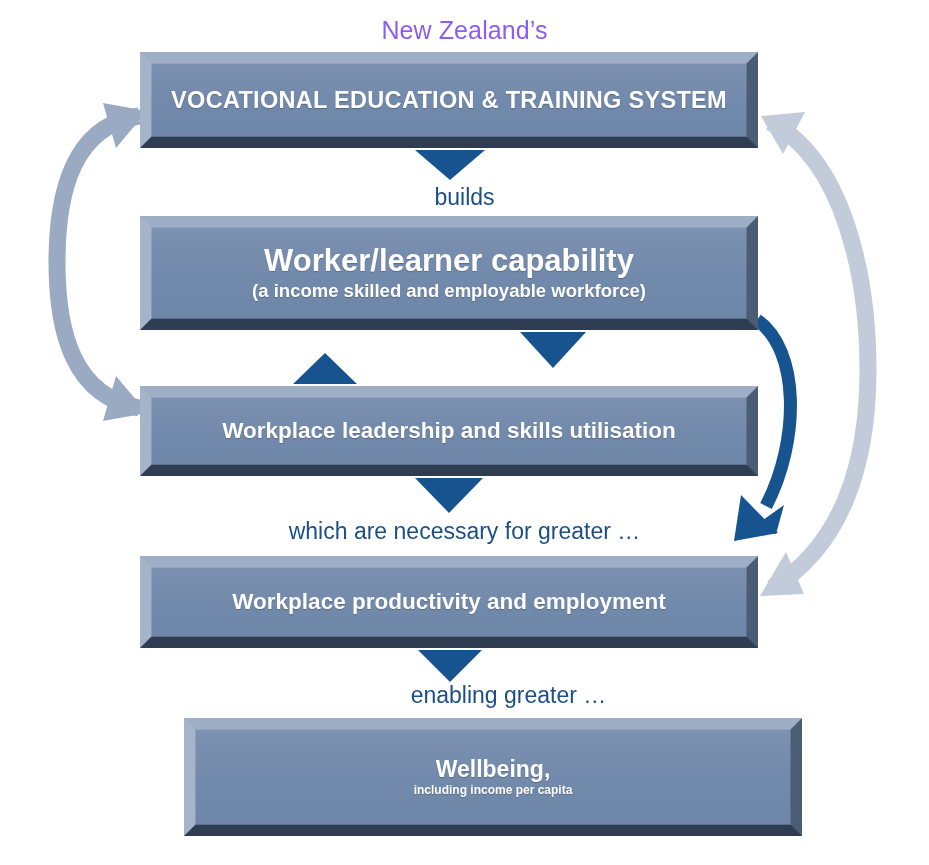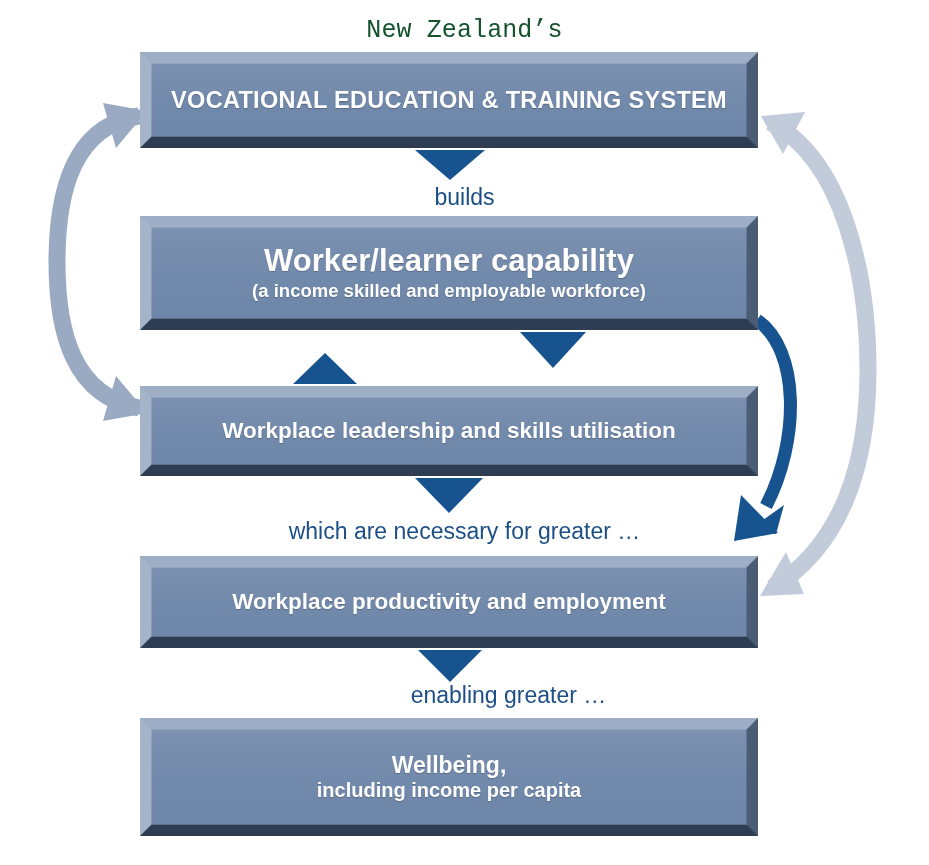--- a/index.html
+++ b/index.html
@@ -15,25 +15,24 @@
 
   
   #arrow-layer{position:absolute;left:0;top:0;width:929px;height:865px;}
 
   
   .heading{
     position:absolute;
     left:0;top:16px;width:929px;
     text-align:center;
     font-size:25px;
-    color:#14532d;
+    color:#8b5cf6;
     font-weight:400;
     letter-spacing:0.1px;
     white-space:nowrap;
-    font-family:Liberation Mono, monospace;
   }
 
   
   .box{
     position:absolute;
     left:140px;width:618px;
     box-sizing:border-box;
     border-style:solid;
     border-width:11px;
     border-top-color:#9eaec6;
@@ -78,23 +77,23 @@
   #box-capability{top:216px;height:114px;}
   #box-capability .line1{font-size:31px;margin-bottom:3px;}
   #box-capability .line2{font-size:18.5px;}
 
   #box-leadership{top:386px;height:90px;}
   #box-leadership .line1{font-size:22.5px;}
 
   #box-productivity{top:556px;height:92px;}
   #box-productivity .line1{font-size:22.5px;}
 
-  #box-wellbeing{top:718px;height:118px;}
+  #box-wellbeing{top:718px;height:118px;margin-left:44px;}
   #box-wellbeing .line1{font-size:23px;margin-bottom:3px;}
-  #box-wellbeing .line2{font-size:20px;}
+  #box-wellbeing .line2{font-size:12px;}
 
   
   .caption{
     position:absolute;
     left:0;width:929px;
     text-align:center;
     color:#1c4f86;
     font-size:23px;
     font-weight:400;
     white-space:nowrap;

